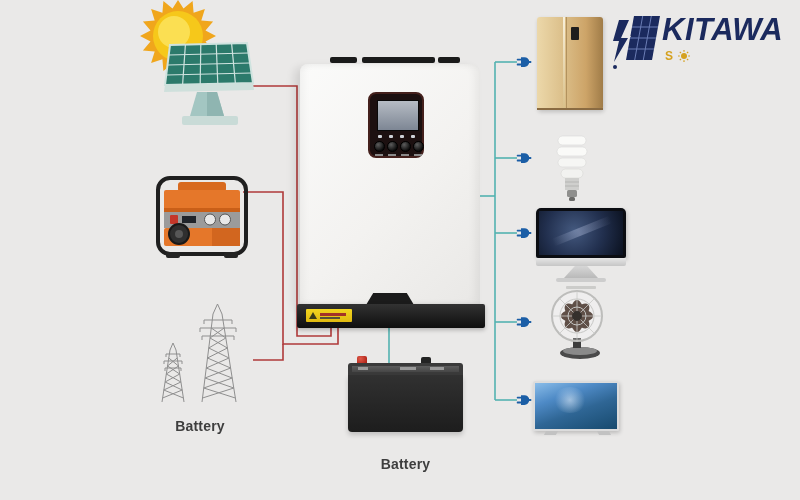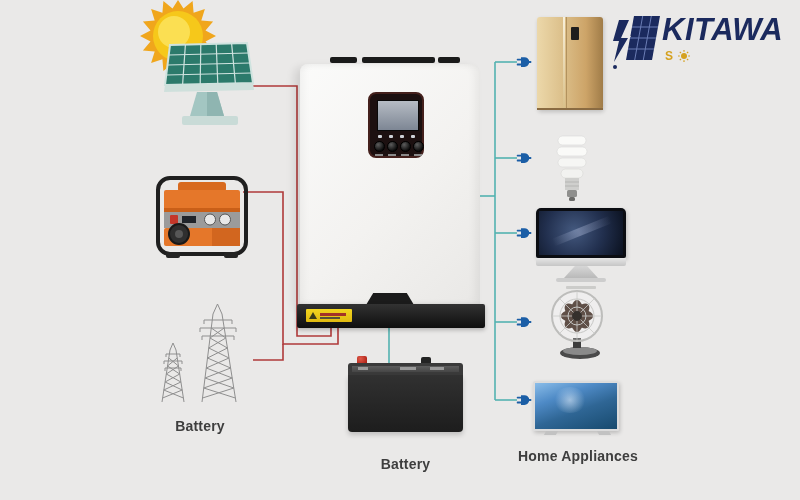--- a/index.html
+++ b/index.html
@@ -257,21 +257,20 @@
     </g>
     <circle cx="37" cy="28" r="5" fill="#35302c"></circle>
   </svg>
 
   <div class="abs" id="tv">
     <div class="abs" id="tv-swirl"></div>
   </div>
   <div class="abs" id="tv-leg-left"></div>
   <div class="abs" id="tv-leg-right"></div>
 
-  <div class="node-label" style="left:500px;top:448px;width:156px">Home Appliances</div>
 
   <svg class="abs" style="left:610px;top:12px" width="52" height="58" viewBox="0 0 52 58">
     <polygon fill="#1b2a5e" points="24,4 50,4 42,48 16,48"></polygon>
     <g stroke="#6b7db5" stroke-width="1">
       <line x1="32.7" y1="4" x2="24.7" y2="48"></line>
       <line x1="41.3" y1="4" x2="33.3" y2="48"></line>
       <line x1="22" y1="15" x2="48" y2="15"></line>
       <line x1="20" y1="26" x2="46" y2="26"></line>
       <line x1="18" y1="37" x2="44" y2="37"></line>
     </g>

